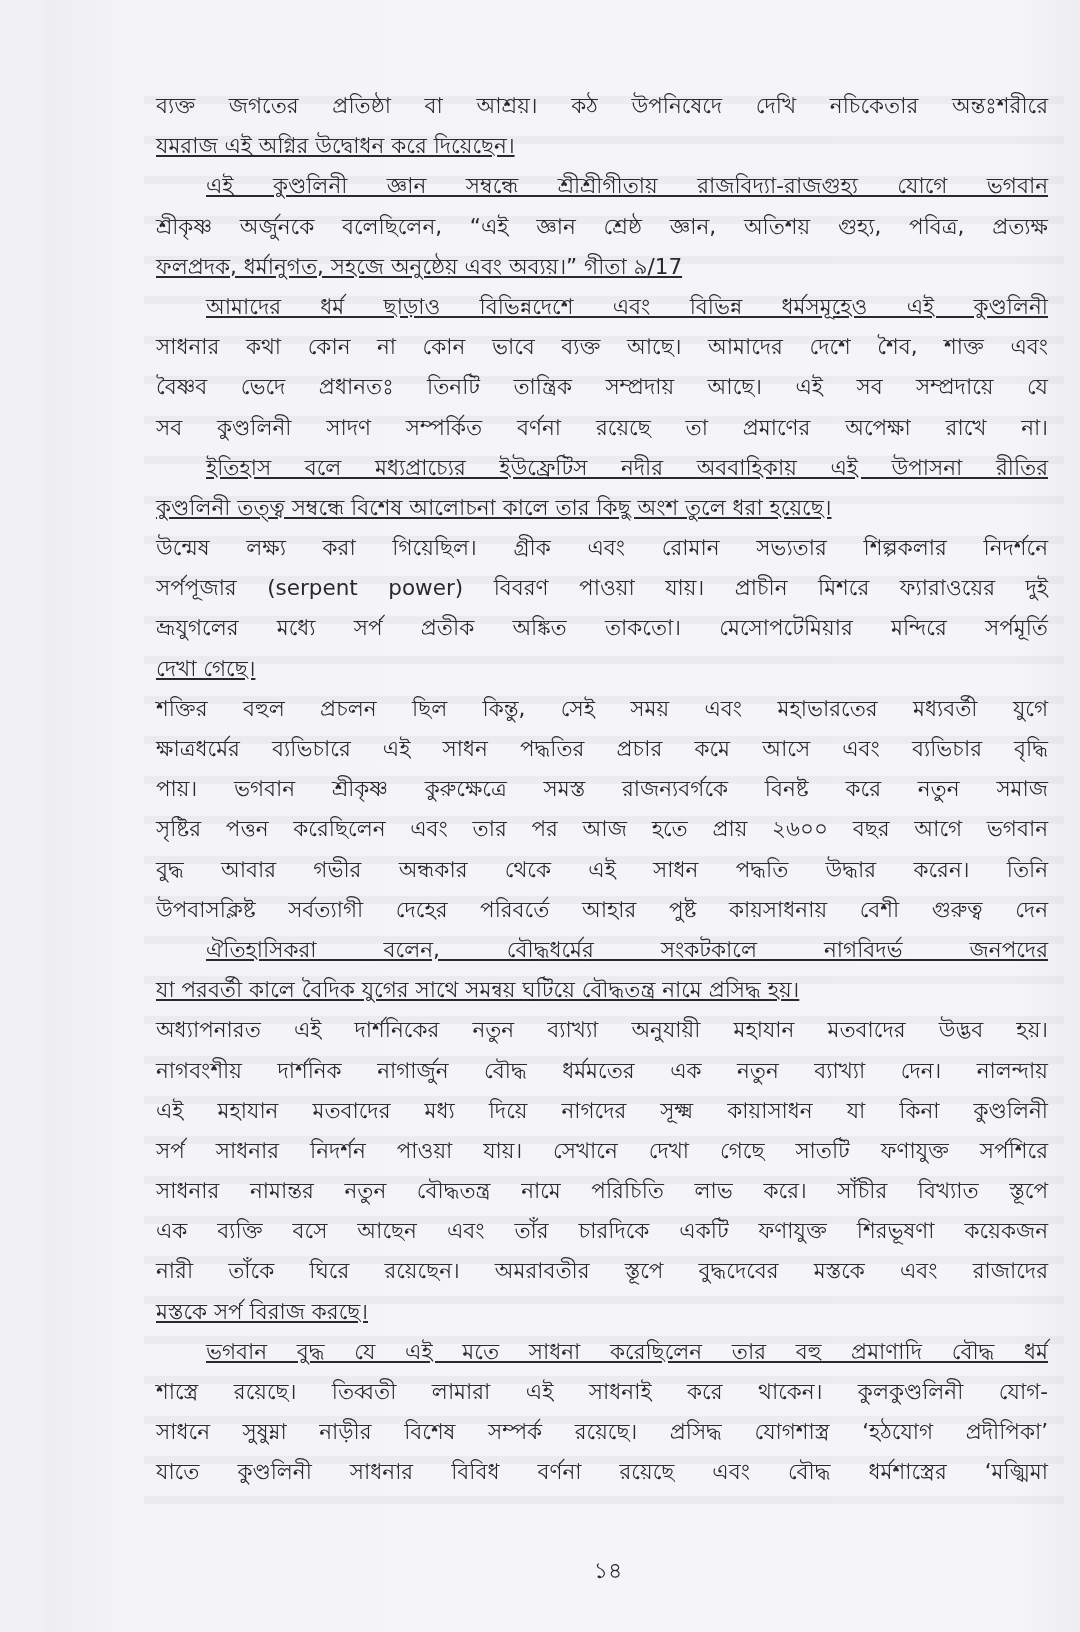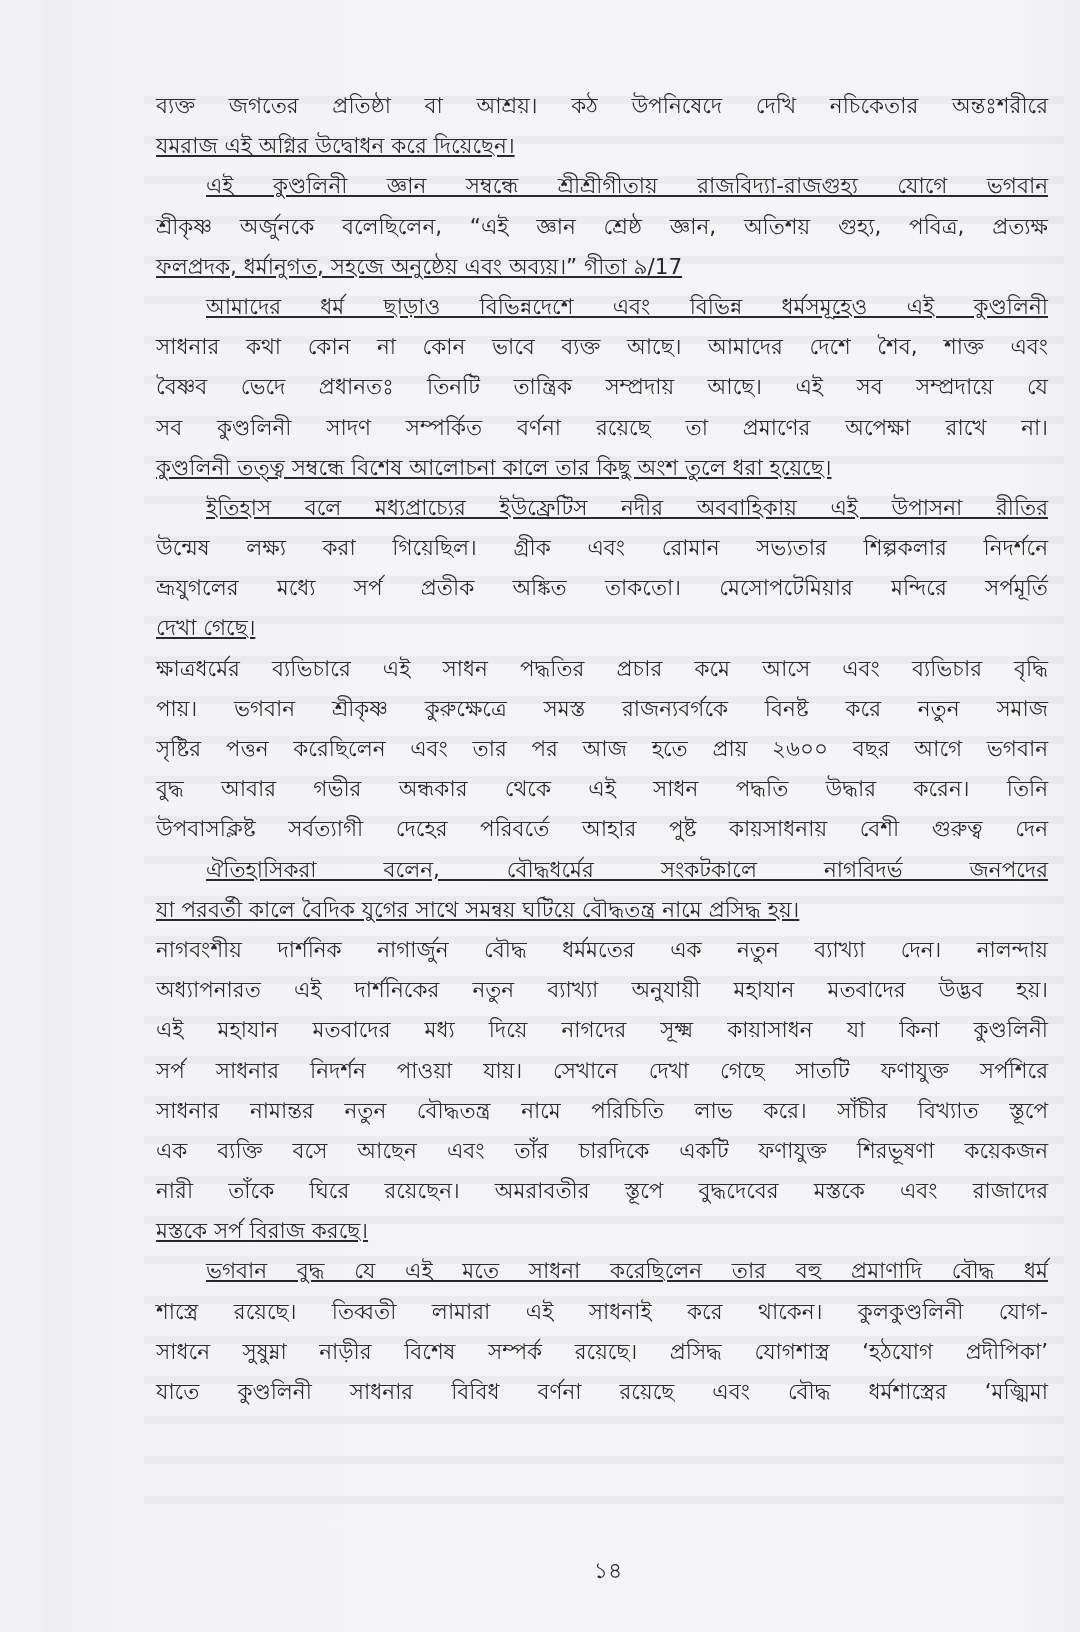--- a/index.html
+++ b/index.html
@@ -45,34 +45,36 @@
 
   <div class="line">ব্যক্ত জগতের প্রতিষ্ঠা বা আশ্রয়। কঠ উপনিষেদে দেখি নচিকেতার অন্তঃশরীরে</div>
       <div class="line last">যমরাজ এই অগ্নির উদ্বোধন করে দিয়েছেন।</div>
       <div class="line indent">এই কুণ্ডলিনী জ্ঞান সম্বন্ধে শ্রীশ্রীগীতায় রাজবিদ্যা-রাজগুহ্য যোগে ভগবান</div>
       <div class="line">শ্রীকৃষ্ণ অর্জুনকে বলেছিলেন, “এই জ্ঞান শ্রেষ্ঠ জ্ঞান, অতিশয় গুহ্য, পবিত্র, প্রত্যক্ষ</div>
       <div class="line last">ফলপ্রদক, ধর্মানুগত, সহজে অনুষ্ঠেয় এবং অব্যয়।” গীতা ৯/17</div>
       <div class="line indent">আমাদের ধর্ম ছাড়াও বিভিন্নদেশে এবং বিভিন্ন ধর্মসমূহেও এই কুণ্ডলিনী</div>
       <div class="line">সাধনার কথা কোন না কোন ভাবে ব্যক্ত আছে। আমাদের দেশে শৈব, শাক্ত এবং</div>
       <div class="line">বৈষ্ণব ভেদে প্রধানতঃ তিনটি তান্ত্রিক সম্প্রদায় আছে। এই সব সম্প্রদায়ে যে</div>
       <div class="line">সব কুণ্ডলিনী সাদণ সম্পর্কিত বর্ণনা রয়েছে তা প্রমাণের অপেক্ষা রাখে না।</div>
+      <div class="line indent">ইতিহাস বলে মধ্যপ্রাচ্যের ইউফ্রেটিস নদীর অববাহিকায় এই উপাসনা রীতির</div>
       <div class="line last">কুণ্ডলিনী তত্ত্ব সম্বন্ধে বিশেষ আলোচনা কালে তার কিছু অংশ তুলে ধরা হয়েছে।</div>
-      <div class="line indent">ইতিহাস বলে মধ্যপ্রাচ্যের ইউফ্রেটিস নদীর অববাহিকায় এই উপাসনা রীতির</div>
       <div class="line">উন্মেষ লক্ষ্য করা গিয়েছিল। গ্রীক এবং রোমান সভ্যতার শিল্পকলার নিদর্শনে</div>
+      <div class="line">সর্পপূজার (serpent power) বিবরণ পাওয়া যায়। প্রাচীন মিশরে ফ্যারাওয়ের দুই</div>
       <div class="line">ভ্রূযুগলের মধ্যে সর্প প্রতীক অঙ্কিত তাকতো। মেসোপটেমিয়ার মন্দিরে সর্পমূর্তি</div>
       <div class="line last">দেখা গেছে।</div>
+      <div class="line">শক্তির বহুল প্রচলন ছিল কিন্তু, সেই সময় এবং মহাভারতের মধ্যবর্তী যুগে</div>
       <div class="line">ক্ষাত্রধর্মের ব্যভিচারে এই সাধন পদ্ধতির প্রচার কমে আসে এবং ব্যভিচার বৃদ্ধি</div>
       <div class="line">পায়। ভগবান শ্রীকৃষ্ণ কুরুক্ষেত্রে সমস্ত রাজন্যবর্গকে বিনষ্ট করে নতুন সমাজ</div>
       <div class="line">সৃষ্টির পত্তন করেছিলেন এবং তার পর আজ হতে প্রায় ২৬০০ বছর আগে ভগবান</div>
       <div class="line">বুদ্ধ আবার গভীর অন্ধকার থেকে এই সাধন পদ্ধতি উদ্ধার করেন। তিনি</div>
       <div class="line">উপবাসক্লিষ্ট সর্বত্যাগী দেহের পরিবর্তে আহার পুষ্ট কায়সাধনায় বেশী গুরুত্ব দেন</div>
       <div class="line indent">ঐতিহাসিকরা বলেন, বৌদ্ধধর্মের সংকটকালে নাগবিদর্ভ জনপদের</div>
       <div class="line last">যা পরবর্তী কালে বৈদিক যুগের সাথে সমন্বয় ঘটিয়ে বৌদ্ধতন্ত্র নামে প্রসিদ্ধ হয়।</div>
+      <div class="line">অধ্যাপনারত এই দার্শনিকের নতুন ব্যাখ্যা অনুযায়ী মহাযান মতবাদের উদ্ভব হয়।</div>
       <div class="line">নাগবংশীয় দার্শনিক নাগার্জুন বৌদ্ধ ধর্মমতের এক নতুন ব্যাখ্যা দেন। নালন্দায়</div>
-      <div class="line">অধ্যাপনারত এই দার্শনিকের নতুন ব্যাখ্যা অনুযায়ী মহাযান মতবাদের উদ্ভব হয়।</div>
       <div class="line">এই মহাযান মতবাদের মধ্য দিয়ে নাগদের সূক্ষ্ম কায়াসাধন যা কিনা কুণ্ডলিনী</div>
       <div class="line">সর্প সাধনার নিদর্শন পাওয়া যায়। সেখানে দেখা গেছে সাতটি ফণাযুক্ত সর্পশিরে</div>
       <div class="line">সাধনার নামান্তর নতুন বৌদ্ধতন্ত্র নামে পরিচিতি লাভ করে। সাঁচীর বিখ্যাত স্তূপে</div>
       <div class="line">এক ব্যক্তি বসে আছেন এবং তাঁর চারদিকে একটি ফণাযুক্ত শিরভূষণা কয়েকজন</div>
       <div class="line">নারী তাঁকে ঘিরে রয়েছেন। অমরাবতীর স্তূপে বুদ্ধদেবের মস্তকে এবং রাজাদের</div>
       <div class="line last">মস্তকে সর্প বিরাজ করছে।</div>
       <div class="line indent">ভগবান বুদ্ধ যে এই মতে সাধনা করেছিলেন তার বহু প্রমাণাদি বৌদ্ধ ধর্ম</div>
       <div class="line">শাস্ত্রে রয়েছে। তিব্বতী লামারা এই সাধনাই করে থাকেন। কুলকুণ্ডলিনী যোগ-</div>
       <div class="line">সাধনে সুষুম্না নাড়ীর বিশেষ সম্পর্ক রয়েছে। প্রসিদ্ধ যোগশাস্ত্র ‘হঠযোগ প্রদীপিকা’</div>
       <div class="line">যাতে কুণ্ডলিনী সাধনার বিবিধ বর্ণনা রয়েছে এবং বৌদ্ধ ধর্মশাস্ত্রের ‘মজ্ঝিমা</div>

